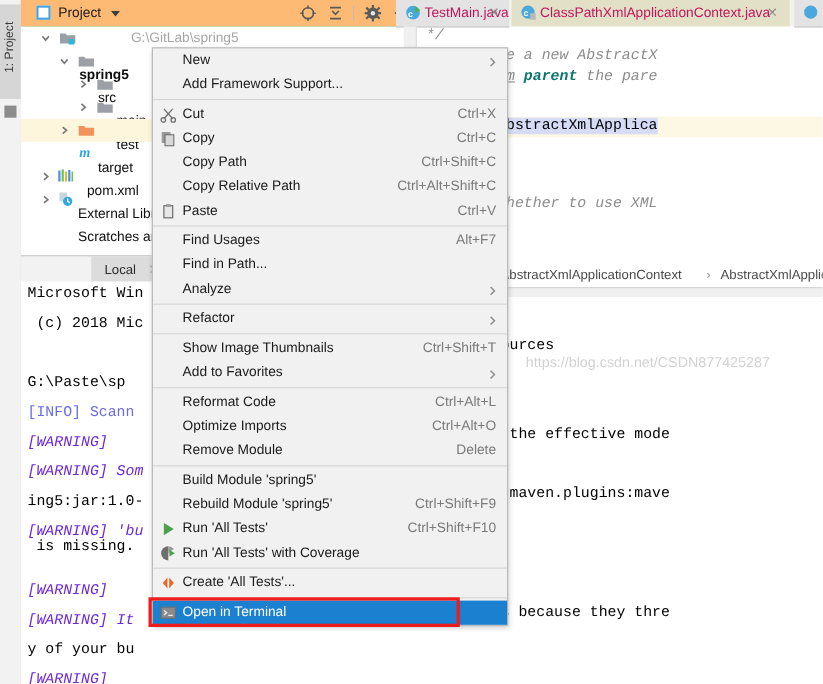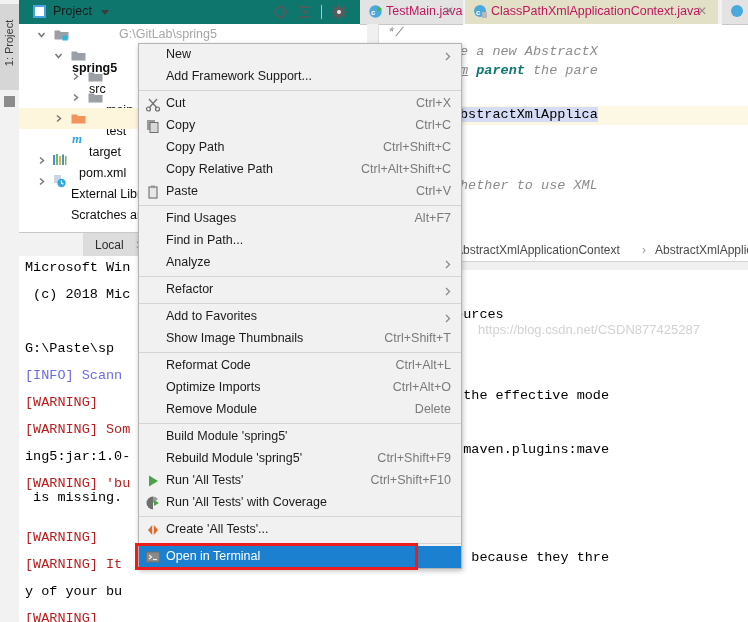--- a/index.html
+++ b/index.html
@@ -29,21 +29,21 @@
     font-size:11px;color:#3a3a3a;white-space:nowrap;
     line-height:19px;
   }
   .toolstrip .vmark{
     position:absolute;left:4px;top:96px;width:11px;height:11px;background:#8c8c8c;
   }
 
   
   .proj-header{
     position:absolute;left:19px;top:0;width:348px;height:24px;
-    background:#0f766e;border-bottom:1px solid #4d7c0f;
+    background:#fdba74;border-bottom:1px solid #4d7c0f;
   }
   .proj-header .pbox{
     position:absolute;left:14px;top:5px;width:13px;height:13px;
     border:2px solid #4aa3df;background:#fff;box-sizing:border-box;
   }
   .proj-header .ptitle{
     position:absolute;left:34px;top:4px;font-size:12.5px;color:#1a1a1a;
   }
   .proj-header .pcaret{
     position:absolute;left:82px;top:10px;width:0;height:0;
@@ -82,21 +82,21 @@
   .term-body{
     position:absolute;left:19px;top:256px;width:348px;height:366px;
     background:#ffffff;overflow:hidden;
   }
   .tline{
     position:absolute;left:6px;white-space:pre;
     font-family:"Liberation Mono","DejaVu Sans Mono",monospace;
     font-size:13.5px;color:#000;
   }
   .tk-info{color:#6a6ae8;}
-  .tk-warn{color:#b91c1c;}
+  .tk-warn{color:#6d28d9;font-style:italic;}
 
   
   .editor-region{
     position:absolute;left:367px;top:0;width:381px;height:622px;background:#fff;
   }
   .tabbar{position:absolute;left:0;top:0;width:381px;height:24px;background:#f2f2f2;}
   .etab{position:absolute;top:0;height:24px;}
   .etab.a{background:#e3e3e3;border-bottom:1px solid #c8c8c8;}
   .etab.b{background:#e3e0c8;}
   .etab .ic{position:absolute;left:8px;top:4px;width:15px;height:15px;}
@@ -516,33 +516,33 @@
       <div class="marrow">
         <svg width="6" height="9" viewBox="0 0 6 9">
             <polyline points="1,1 4.5,4.5 1,8" fill="none" stroke="#8a8a8a" stroke-width="1.3"></polyline>
           </svg>
       </div>
     </div>
 
     <div class="msep"></div>
 
     <div class="mi">
+      <div class="mlabel">Show Image Thumbnails</div>
+      <div class="macc">Ctrl+Shift+T</div>
+    </div>
+
+    <div class="mi">
       <div class="mlabel">Add to Favorites</div>
       <div class="marrow">
         <svg width="6" height="9" viewBox="0 0 6 9">
             <polyline points="1,1 4.5,4.5 1,8" fill="none" stroke="#8a8a8a" stroke-width="1.3"></polyline>
           </svg>
       </div>
     </div>
 
-    <div class="mi">
-      <div class="mlabel">Show Image Thumbnails</div>
-      <div class="macc">Ctrl+Shift+T</div>
-    </div>
-
     <div class="msep"></div>
 
     <div class="mi">
       <div class="mlabel">Reformat Code</div>
       <div class="macc">Ctrl+Alt+L</div>
     </div>
 
     <div class="mi">
       <div class="mlabel">Optimize Imports</div>
       <div class="macc">Ctrl+Alt+O</div>

